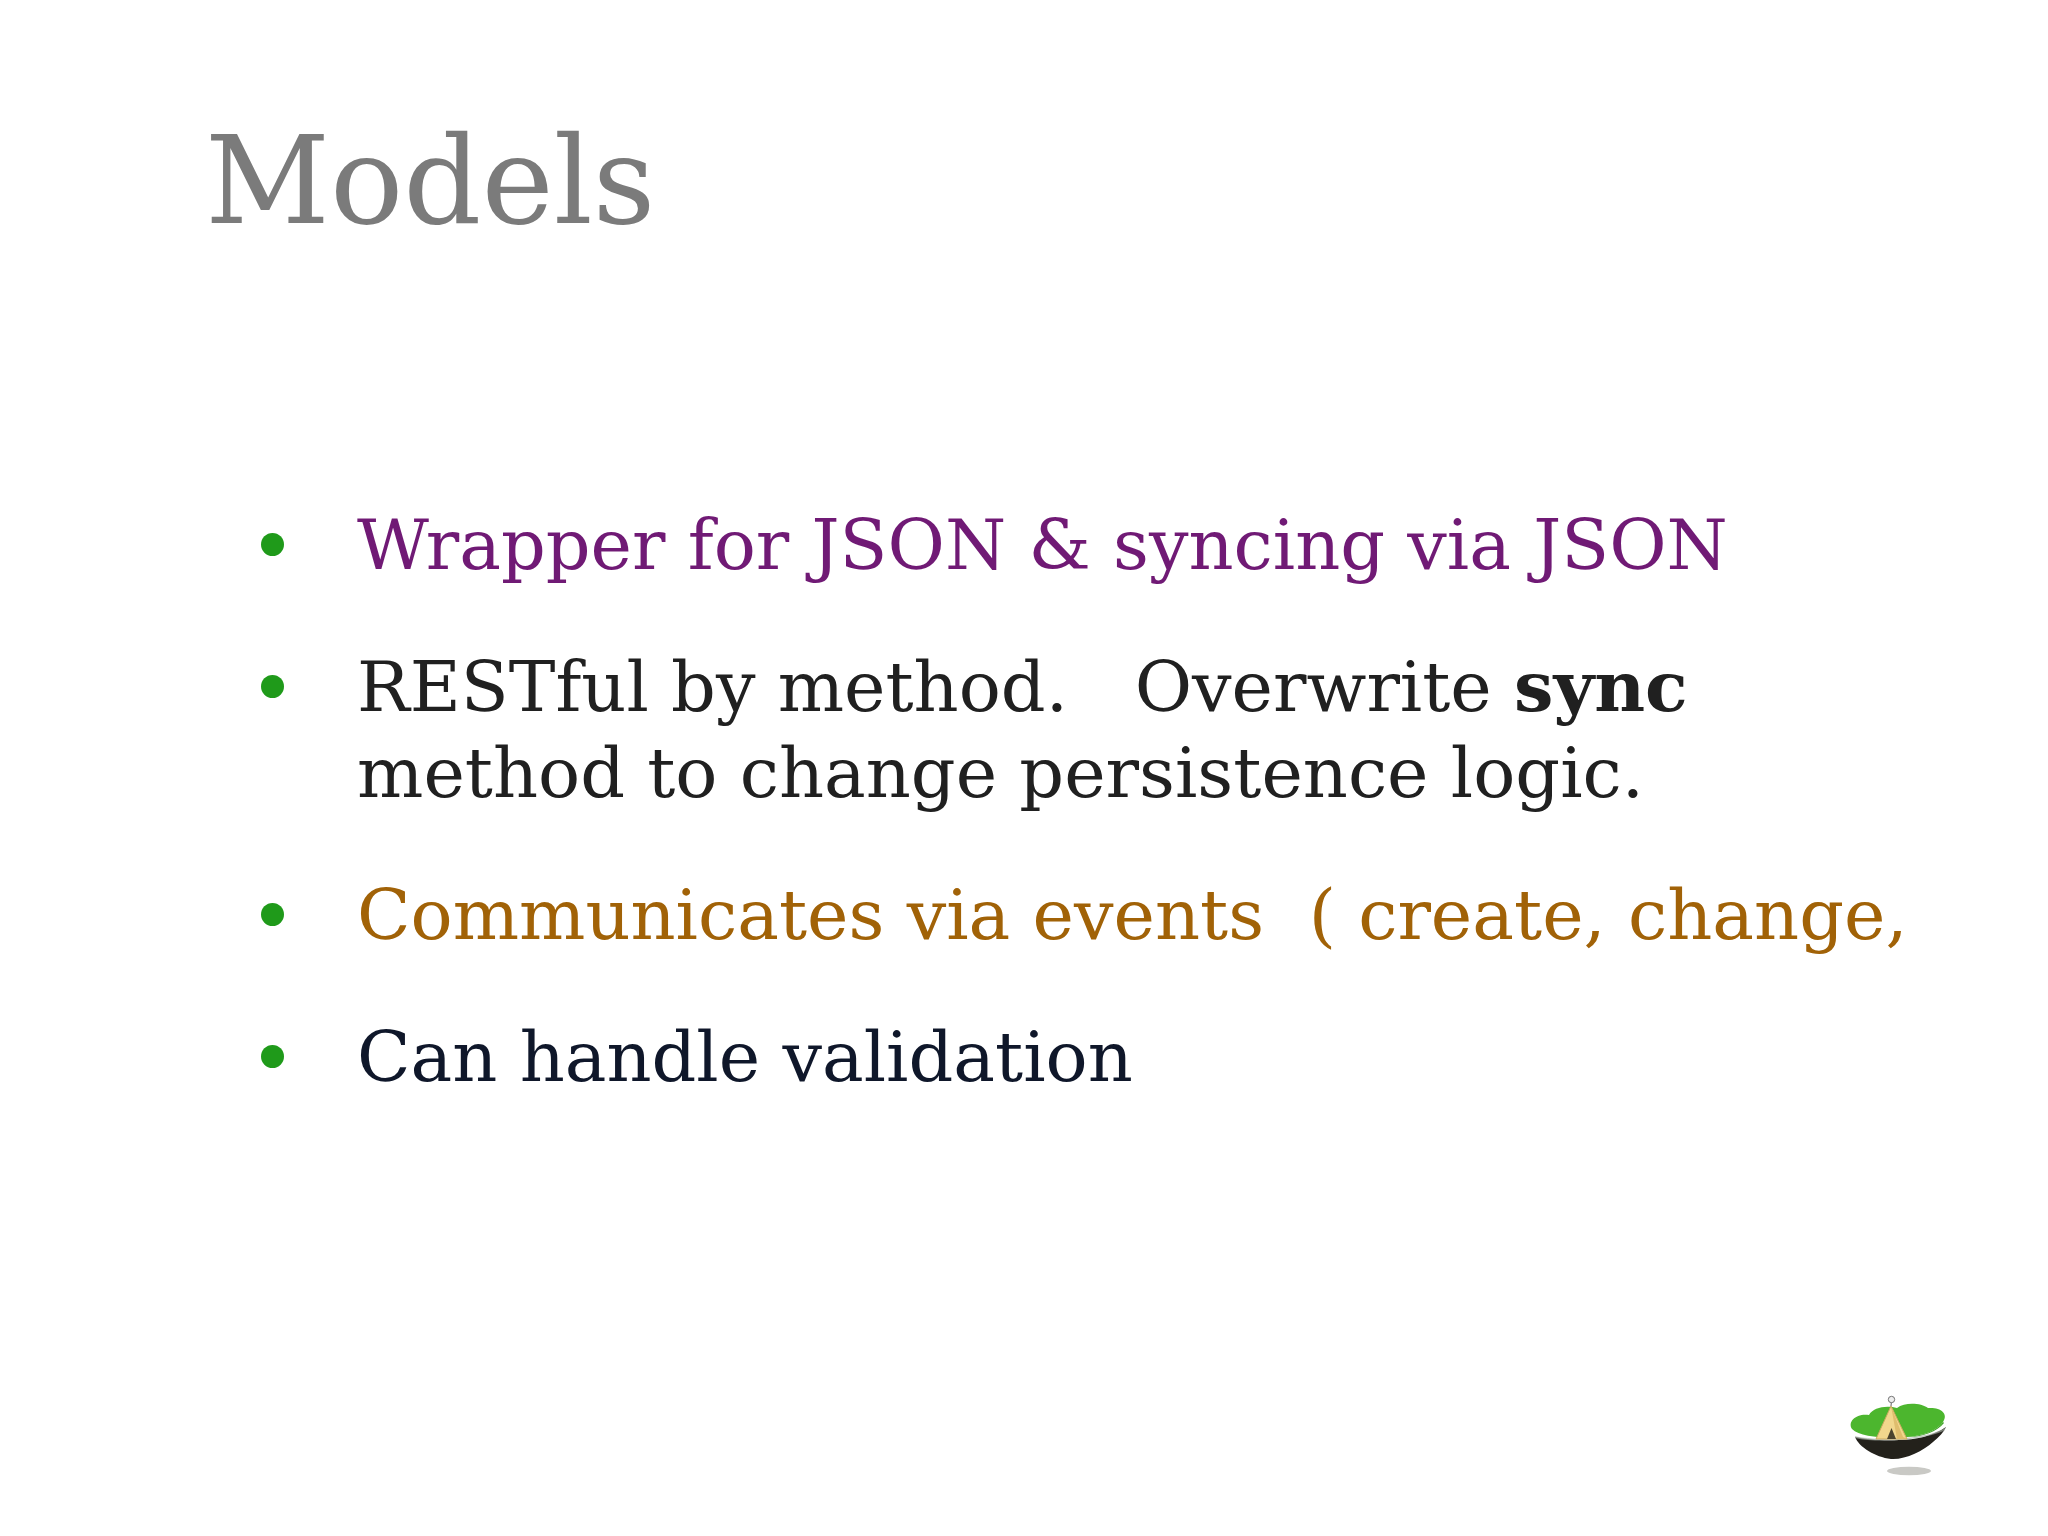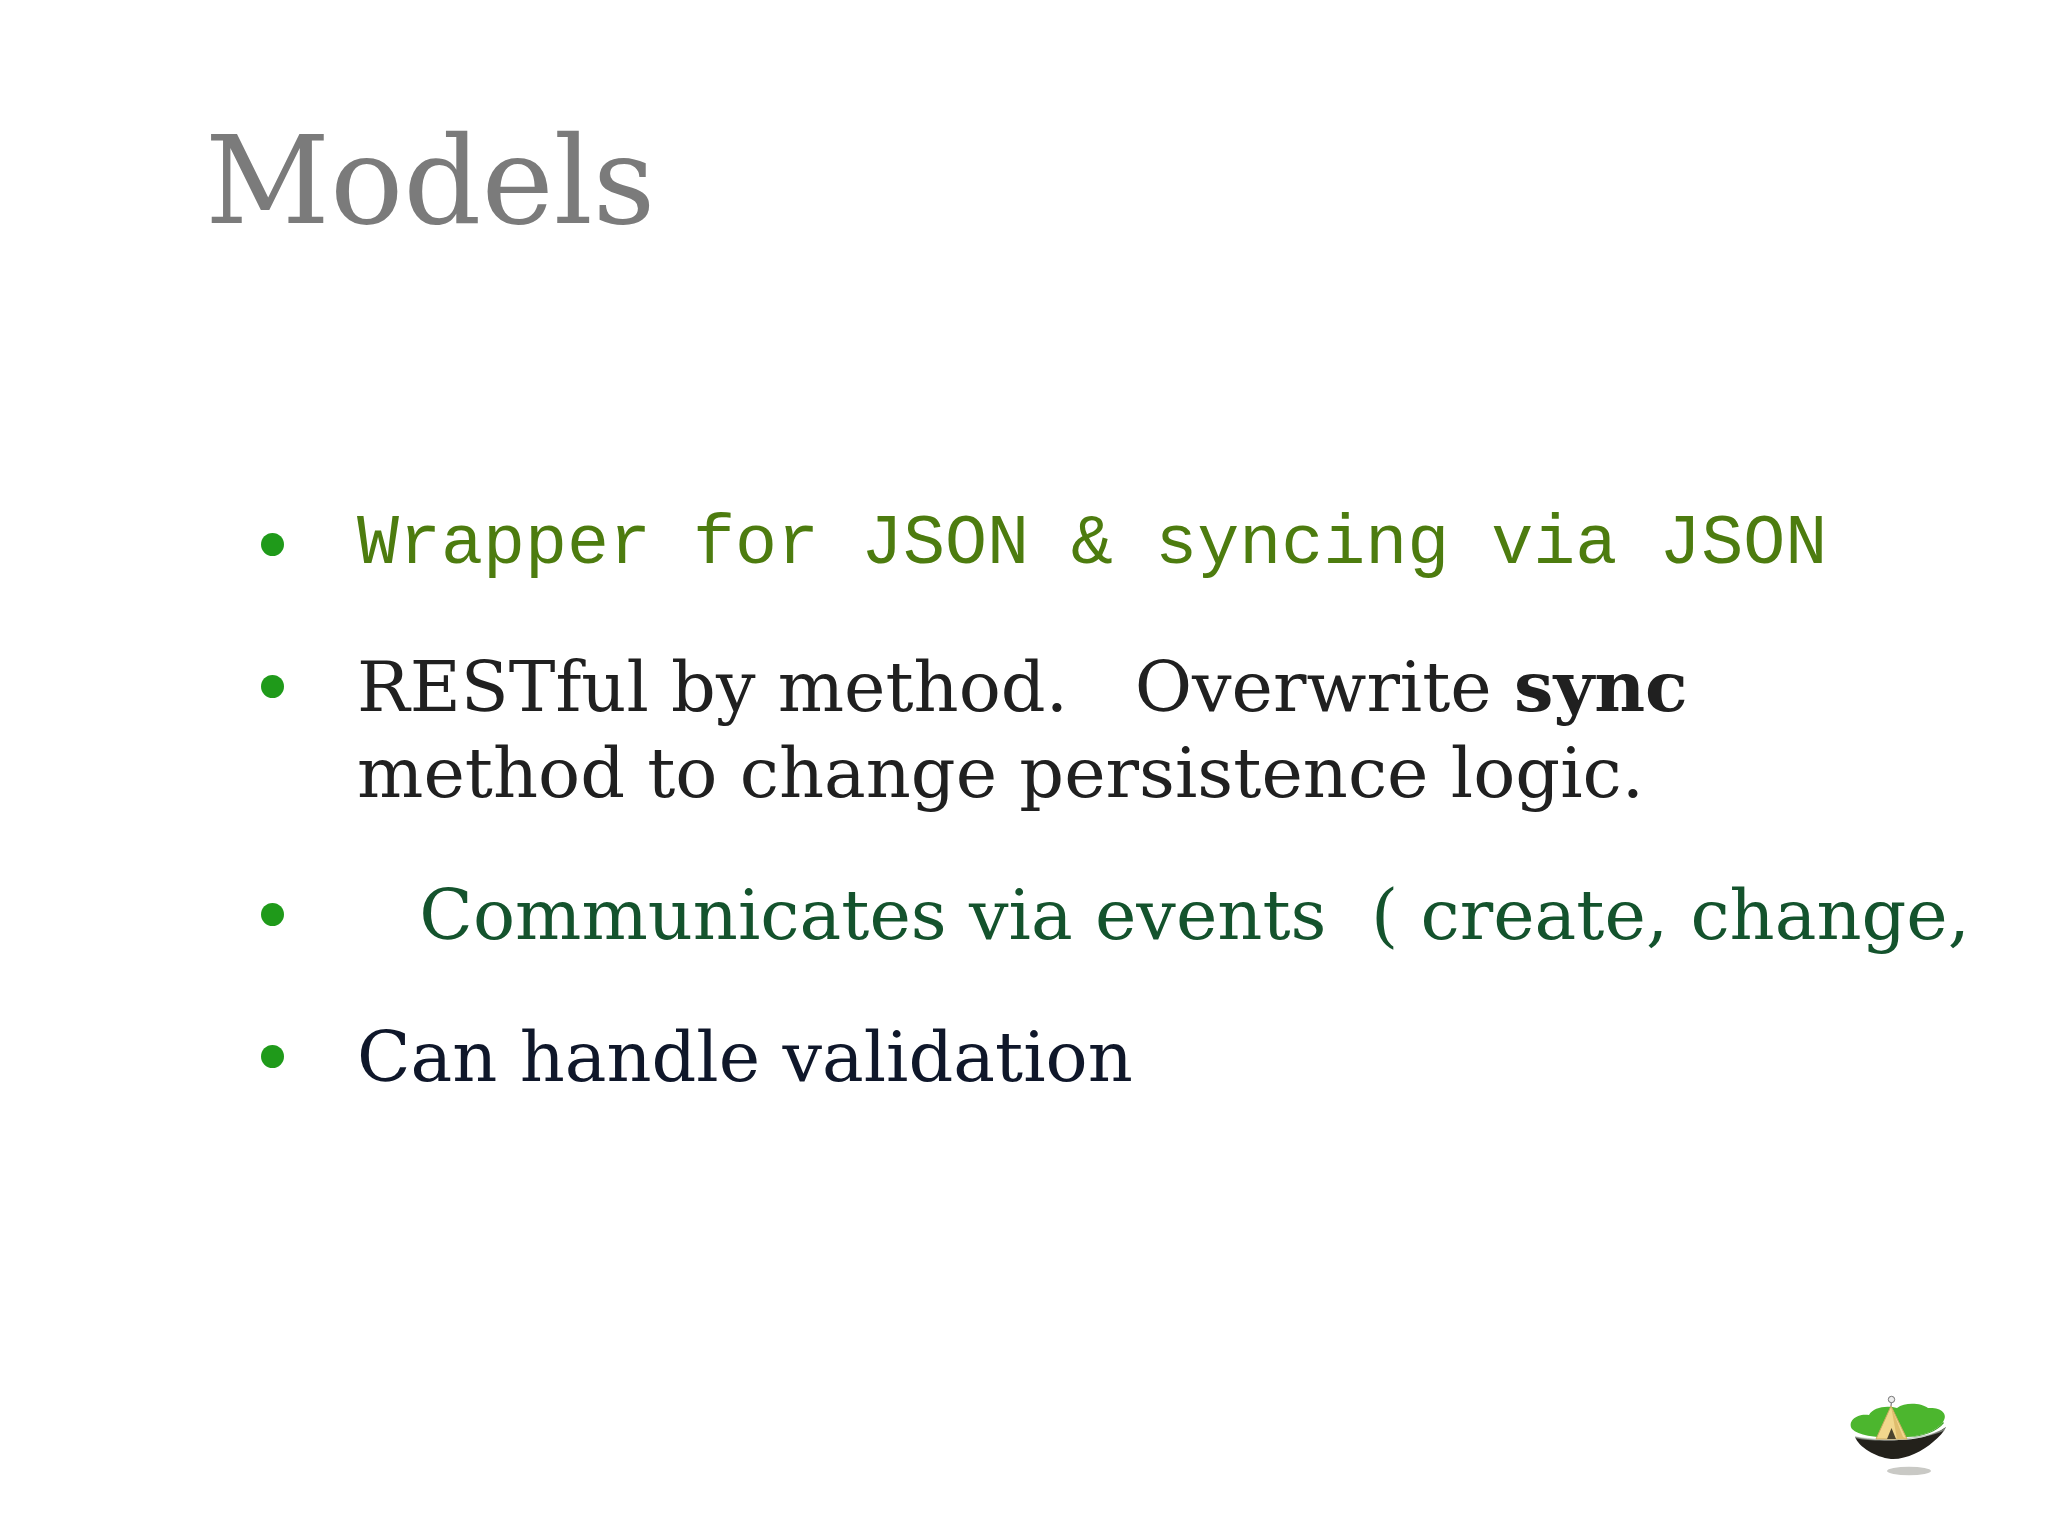--- a/index.html
+++ b/index.html
@@ -60,30 +60,30 @@
     width: 110px;
     height: 85px;
   }
 </style>
 </head>
 <body style="background: rgb(255, 255, 255);">
 
 <div class="slide-title" style="color: rgb(123, 123, 123);">Models</div>
 
 <div class="bullet-list">
-    <div class="bullet-item" style="color: #4d7c0f; font-family: Liberation Mono, monospace;">
+    <div class="bullet-item" style="color: #701a75;">
       <span class="bullet-dot" style="background: rgb(31, 154, 26);"></span>
       <div class="bullet-line"><span>Wrapper for JSON &amp; syncing via JSON</span></div>
     </div>
     <div class="bullet-item" style="color: rgb(32, 32, 32);">
       <span class="bullet-dot" style="background: rgb(31, 154, 26);"></span>
       <div class="bullet-line"><span>RESTful by method.   Overwrite </span><b>sync</b></div>
       <div class="bullet-line"><span>method to change persistence logic.</span></div>
     </div>
-    <div class="bullet-item" style="color: #14532d; text-align: right;">
+    <div class="bullet-item" style="color: #a16207;">
       <span class="bullet-dot" style="background: rgb(31, 154, 26);"></span>
       <div class="bullet-line"><span>Communicates via events  ( create, change,</span></div>
     </div>
     <div class="bullet-item" style="color: #0f172a;">
       <span class="bullet-dot" style="background: rgb(31, 154, 26);"></span>
       <div class="bullet-line"><span>Can handle validation</span></div>
     </div>
   </div>
 
 <svg class="logo" viewBox="0 0 110 85" xmlns="http://www.w3.org/2000/svg">

